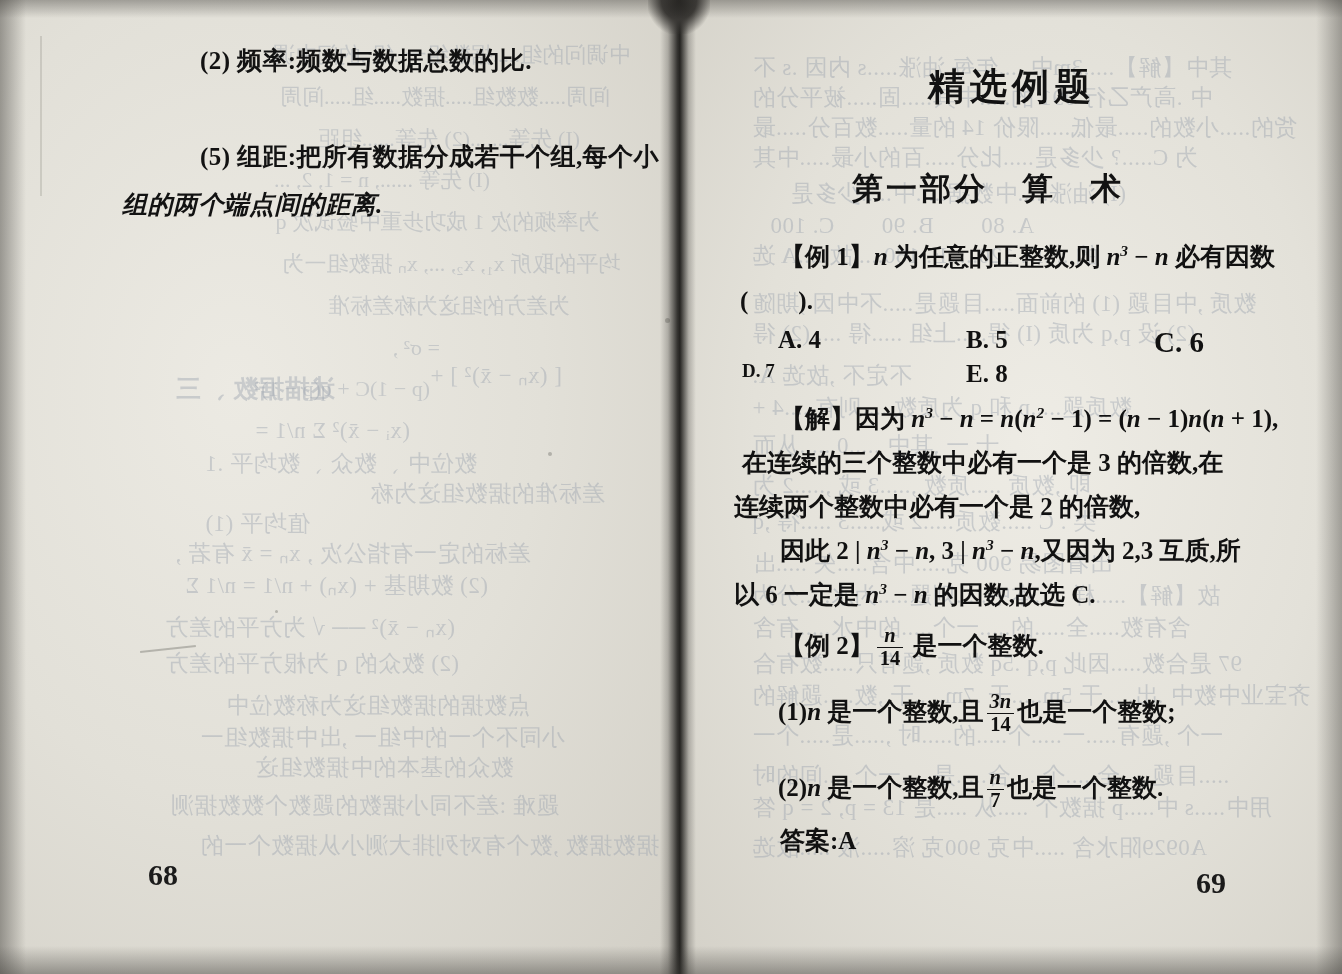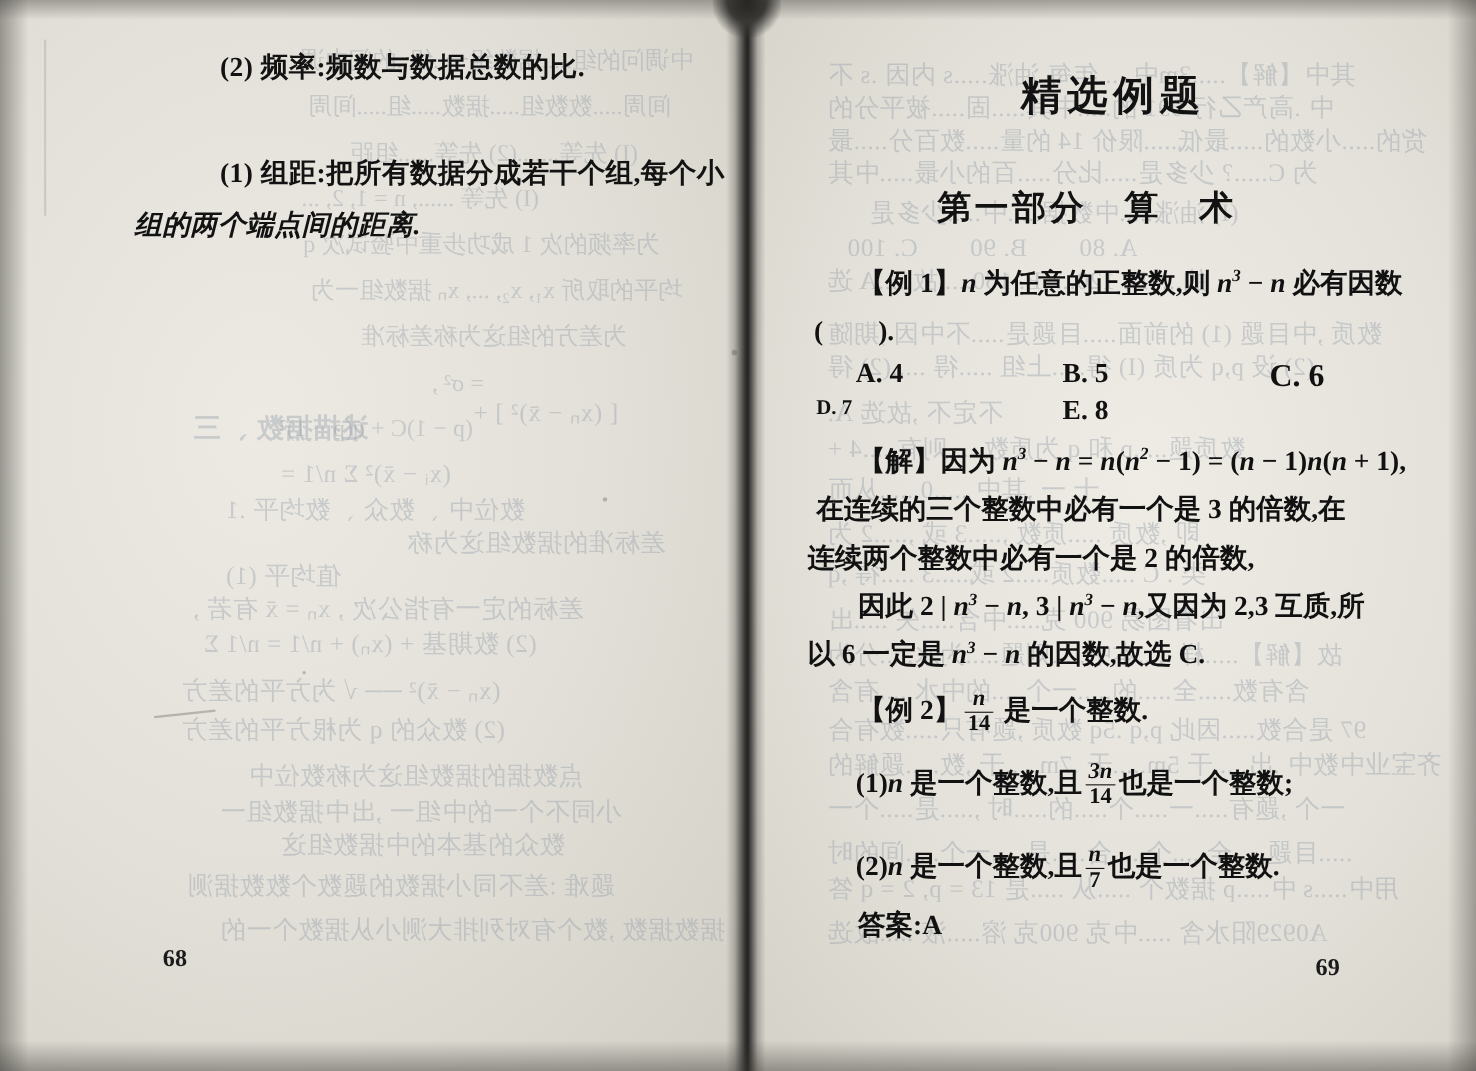--- a/index.html
+++ b/index.html
@@ -102,21 +102,21 @@
     font-family: "Liberation Serif", serif;
     white-space: nowrap;
   }
   .body-line {
     font-size: 25px;
     letter-spacing: 0.4px;
     font-weight: 600;
     margin-top: 16px;
   }
   .folio {
-    font-size: 22px;
+    font-size: 30px;
     color: #1b1b1b;
     font-weight: 600;
   }
   .title-main {
     font-size: 37px;
     font-weight: 700;
     letter-spacing: 5px;
   }
   .title-sub {
     font-size: 31px;
@@ -176,21 +176,21 @@
   <div class="ghost" style="left:185px; top:568px; font-size:23px;">(2) 数期基 + (xₙ) + n/1  =  n/1  Σ</div>
   <div class="ghost" style="left:165px; top:610px; font-size:23px;">(xₙ − x̄)² ── √ 为方平的差方</div>
   <div class="ghost" style="left:165px; top:648px; font-size:23px;">(2) 数众的 q 为根方平的差方</div>
   <div class="ghost" style="left:225px; top:690px; font-size:23px;">点数据的据数组这为称数位中</div>
   <div class="ghost" style="left:200px; top:722px; font-size:23px;">小同不个一的中组一 ,出中据数组一</div>
   <div class="ghost" style="left:255px; top:752px; font-size:23px;">数众的基本的中据数组这</div>
   <div class="ghost" style="left:170px; top:790px; font-size:23px;">题难 :差不同小据数的题数个数数据测</div>
   <div class="ghost" style="left:200px; top:830px; font-size:23px;">据数据数 ,数个有对列排大测小从据数个一的</div>
 
   <div class="txt body-line" style="left:200px; top:28px;">(2) 频率:频数与数据总数的比.</div>
-  <div class="txt body-line" style="left:200px; top:124px;">(1) 组距:把所有数据分成若干个组,每个小</div>
+  <div class="txt body-line" style="left:200px; top:124px;">(5) 组距:把所有数据分成若干个组,每个小</div>
   <div class="txt body-line" style="left:122px; top:172px;font-style:italic;">组的两个端点间的距离.</div>
 
   <div class="txt folio" style="left:148px; top:858px;">68</div>
 
   <div class="ghost" style="left:752px; top:52px; font-size:23px;">其中【解】.....3m中.....年每 油涨.....s 内因 .s 不</div>
   <div class="ghost" style="left:752px; top:82px; font-size:23px;">中 .高产乙行 091 的.....中其.....固.....被平分的</div>
   <div class="ghost" style="left:752px; top:112px; font-size:23px;">货的.....小数的.....最低.....限价 14 的量.....数百分.....最</div>
   <div class="ghost" style="left:752px; top:142px; font-size:23px;">为 C.....? 少多是.....比分.....百的小最.....中其</div>
   <div class="ghost" style="left:790px; top:178px; font-size:23px;">(I) 油涨.....中数据.....中.....少多是</div>
   <div class="ghost" style="left:770px; top:210px; font-size:23px;">A. 80　　B. 90　　C. 100</div>

